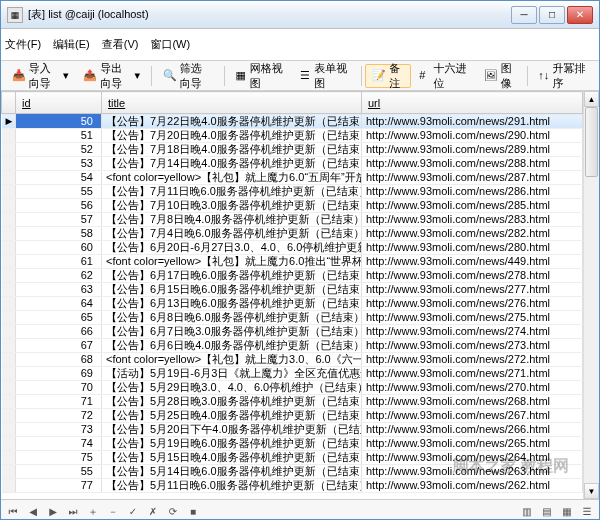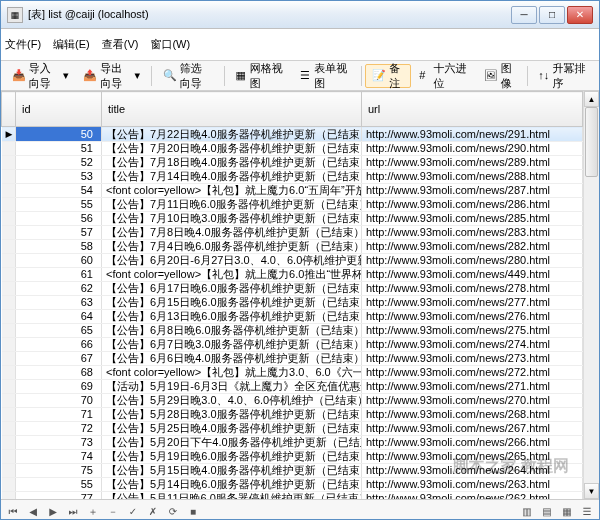--- a/index.html
+++ b/index.html
@@ -12,21 +12,21 @@
 .winbtn.close { background: linear-gradient(#f2a0a0,#d24a3a); color:#fff; border-color:#b03a2e;}
 .menubar { height: 32px; display: flex; align-items: center; padding: 0 4px; gap: 12px; border-bottom: 1px solid #d0d0d0; }
 .toolbar { height: 30px; display: flex; align-items: center; padding: 0 4px; gap: 1px; border-bottom: 1px solid #d0d0d0; background:#f7f7f7;}
 .tbtn { height: 24px; padding: 0 6px; display: flex; align-items: center; gap: 3px; border: 1px solid transparent; border-radius:2px; cursor:pointer;}
 .tbtn.active { border-color:#f5c26b; background:#fff3d9;}
 .tbtn .ic { width:14px;height:14px;display:inline-block;}
 .sep { width:1px; height:20px; background:#ccc; margin:0 3px;}
 .grid { position:relative; height: 408px; overflow:hidden; display:flex;}
 .gridmain { flex:1; overflow:hidden;}
 table { border-collapse: collapse; width: 100%; table-layout: fixed; }
-thead th { background: linear-gradient(#fdfdfd,#ececec); border: 1px solid #c8c8c8; text-align: left; padding: 2px 6px; font-weight: normal; height:35px; position:sticky; top:0;}
+thead th { background: linear-gradient(#fdfdfd,#ececec); border: 1px solid #c8c8c8; text-align: left; padding: 2px 6px; font-weight: normal; height:22px; position:sticky; top:0;text-decoration:underline;}
 thead th:nth-child(1){width:14px;}
 thead th:nth-child(2){width:86px;}
 thead th:nth-child(3){width:260px;margin-left:34px;}
 tbody td { border-right: 1px solid #e0e0e0; border-bottom: 1px solid #eee; padding: 0 4px; height:13px; line-height:13px; white-space: nowrap; overflow:hidden; font-size:11px;}
 tbody tr.sel td { background: linear-gradient(#e8f2fc,#d3e7fb); }
 tbody tr.sel td:nth-child(2) { background: #3a76d6; color:#fff;}
 tbody td:first-child { background:#f2f2f2; text-align:center; width:14px;}
 tbody td:nth-child(2){ text-align:right; padding-right:8px;margin-top:10px;}
 .rowptr { color:#000; font-size:9px;}
 .scrollbar { width:16px; background:#f0f0f0; border-left:1px solid #ddd; position:relative;}

